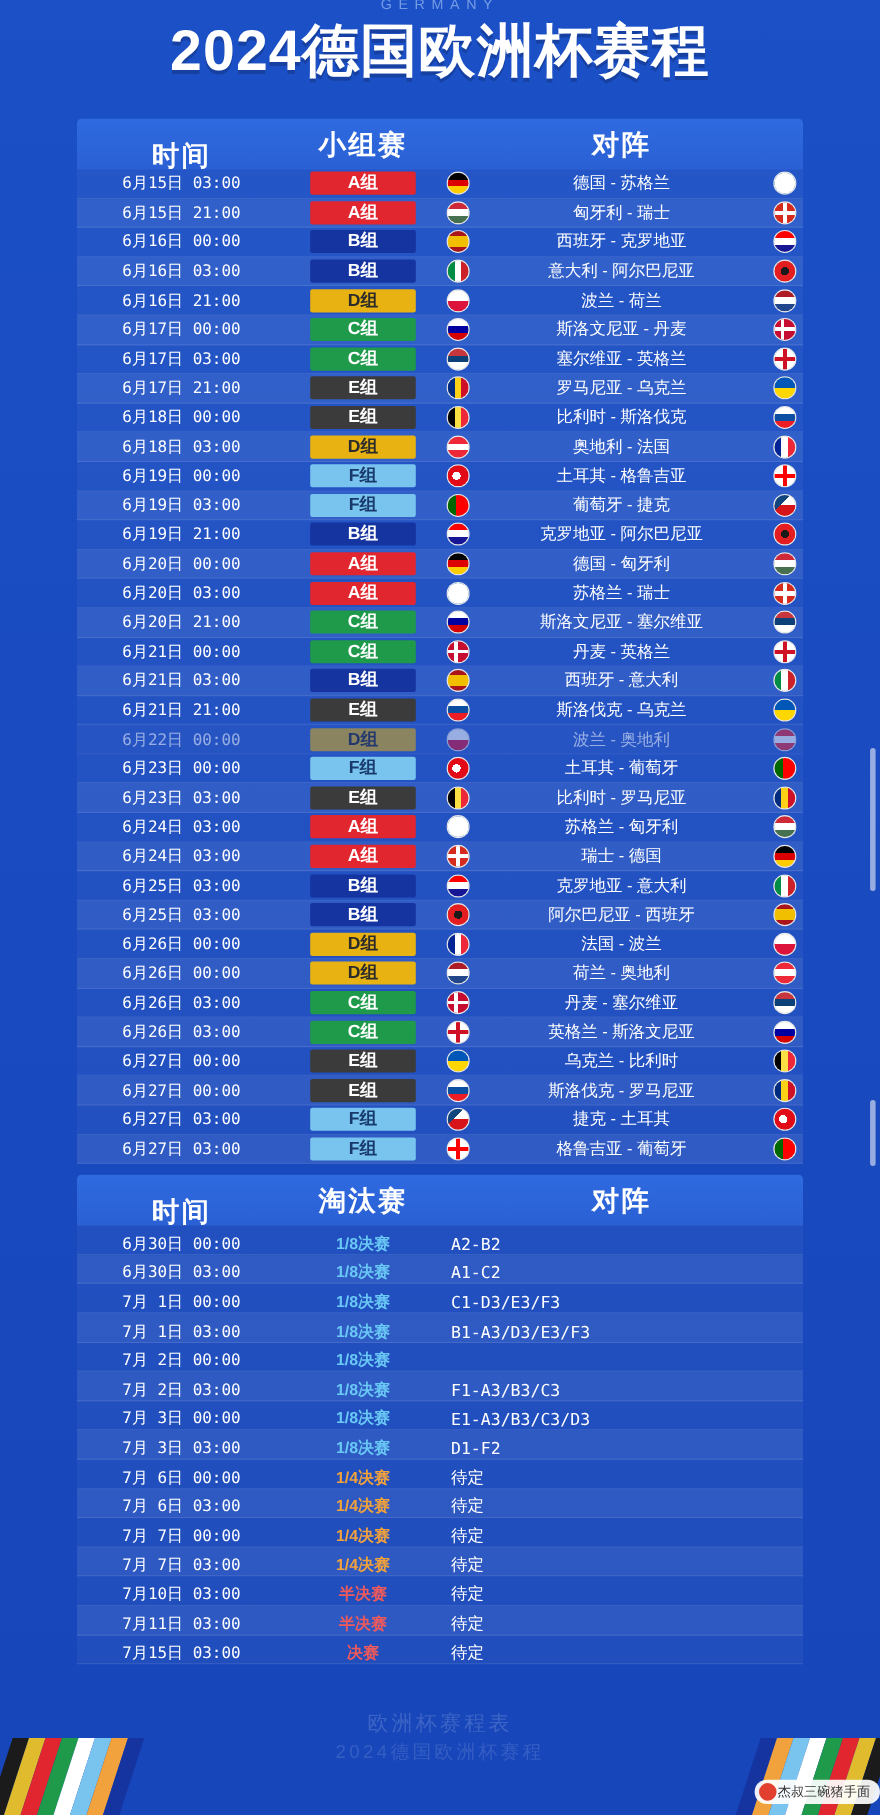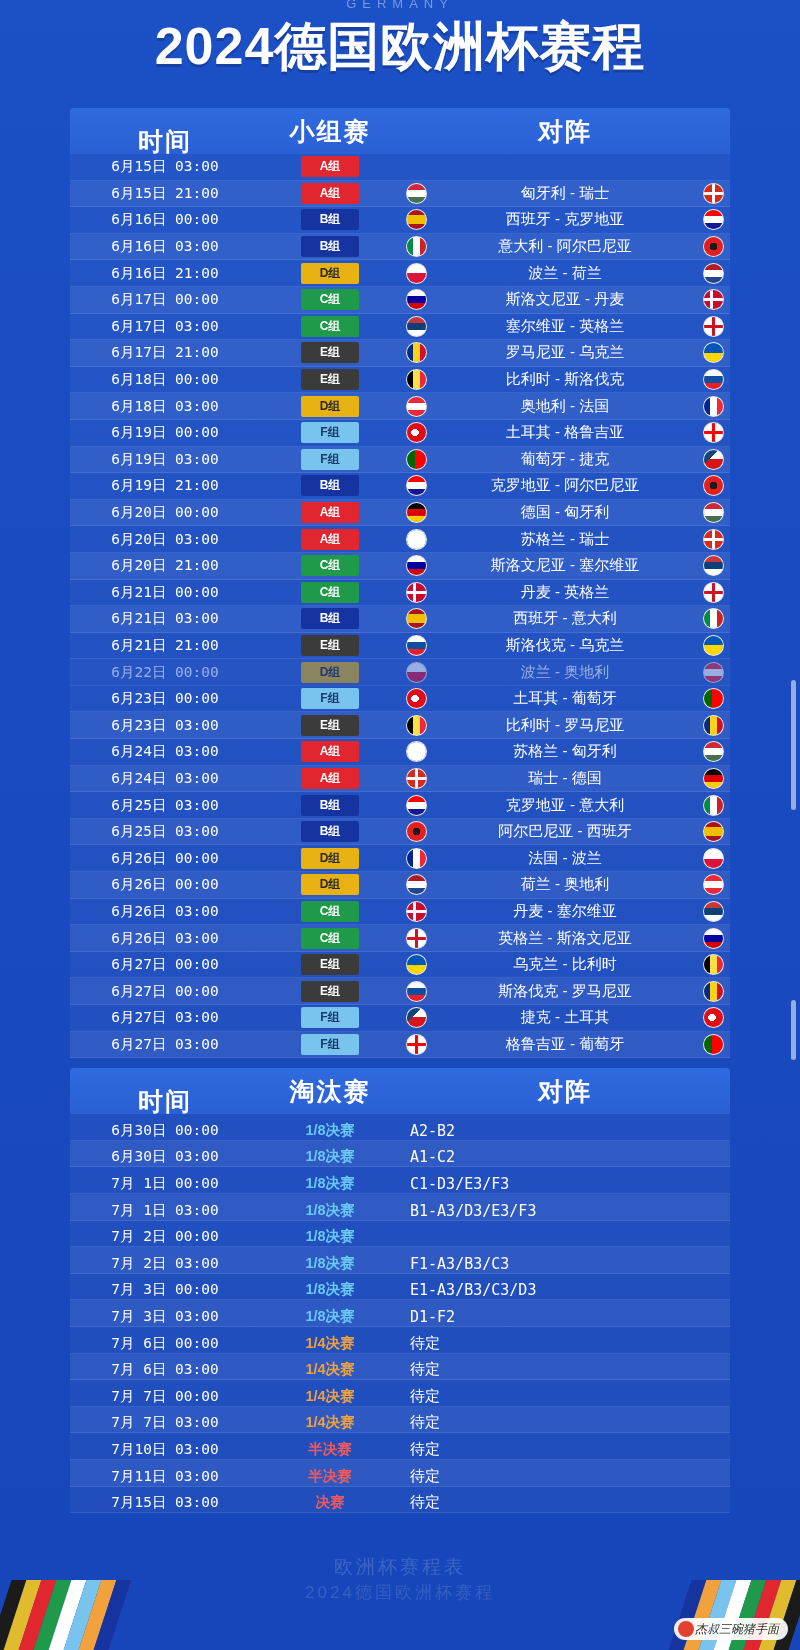--- a/index.html
+++ b/index.html
@@ -85,25 +85,25 @@
     white-space: pre;
   }
   .cell-group {
     width: 140px;
     display: flex;
     justify-content: center;
     align-items: center;
   }
   .gtag {
     display: inline-block;
-    width: 58px;
+    width: 96px;
     height: 21px;
     line-height: 21px;
     text-align: center;
-    font-size: 12px;
+    font-size: 16px;
     font-weight: bold;
     color: #fff;
     border-radius: 2px;
   }
   .g-A { background:#e1262f; }
   .g-B { background:#1534a0; }
   .g-C { background:#1e9a4a; }
   .g-D { background:#e8b312; color:#2b2b2b; }
   .g-E { background:#3b3b3b; }
   .g-F { background:#79c3ef; color:#183a6b; }
@@ -201,29 +201,28 @@
     left: 0; right: 0;
     bottom: 46px;
     text-align: center;
     color: rgba(255,255,255,.13);
     font-size: 17px;
     letter-spacing: 3px;
     pointer-events: none;
   }
   .credit {
     position: absolute;
-    right: 12px; bottom: 10px;
+    right: 0; bottom: 10px;
     display: flex;
     align-items: center;
     gap: 1px;
     background: rgba(255,255,255,.92);
     border-radius: 11px;
     padding: 2px 9px 2px 4px;
     height: 22px;
-    font-style: italic;
   }
   .credit .av {
     width: 16px; height: 16px;
     border-radius: 50%;
     background: #e2402f;
     display: inline-block;
   }
   .credit span.txt {
     color: #333;
     font-size: 12px;
@@ -253,20 +252,29 @@
     <div class="hdr">
       <div class="c-time">时间</div>
       <div class="c-group">小组赛</div>
       <div class="c-match">对阵</div>
     </div>
     <div id="group-rows">
         <div class="row odd">
           <div class="cell-time">6月15日 03:00</div>
           <div class="cell-group">
             <span class="gtag g-A">A组</span>
+          </div>
+          <div class="cell-match">
+            <span class="flag">
+              <i style="background: linear-gradient(rgb(0, 0, 0) 0px, rgb(0, 0, 0) 33%, rgb(221, 0, 0) 33%, rgb(221, 0, 0) 66%, rgb(255, 204, 0) 66%, rgb(255, 204, 0) 100%) 0% 0% / cover;"></i>
+            </span>
+            <div class="teams">德国 - 苏格兰</div>
+            <span class="flag">
+              <i style="background: radial-gradient(circle, rgb(255, 255, 255) 0px, rgb(255, 255, 255) 0px) 0% 0% / cover, linear-gradient(45deg, transparent 44%, rgb(255, 255, 255) 44%, rgb(255, 255, 255) 56%, transparent 56%), linear-gradient(-45deg, transparent 44%, rgb(255, 255, 255) 44%, rgb(255, 255, 255) 56%, transparent 56%), rgb(0, 101, 189);"></i>
+            </span>
           </div>
         </div>
         <div class="row even">
           <div class="cell-time">6月15日 21:00</div>
           <div class="cell-group">
             <span class="gtag g-A">A组</span>
           </div>
           <div class="cell-match">
             <span class="flag">
               <i style="background: linear-gradient(rgb(206, 41, 57) 0px, rgb(206, 41, 57) 33%, rgb(255, 255, 255) 33%, rgb(255, 255, 255) 66%, rgb(71, 112, 80) 66%, rgb(71, 112, 80) 100%) 0% 0% / cover;"></i>

